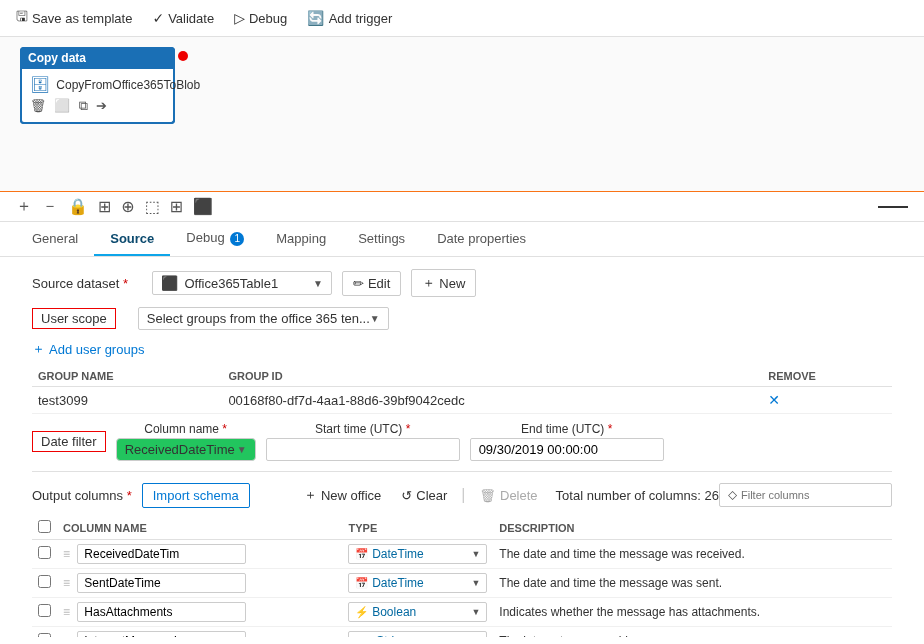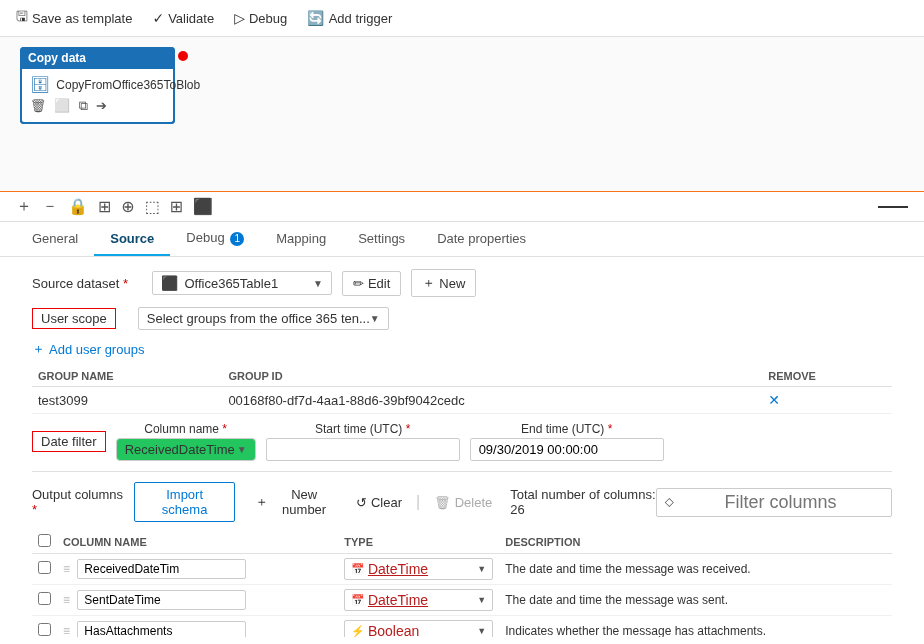--- a/index.html
+++ b/index.html
@@ -171,34 +171,34 @@
       font-size: 13px; color: #333; cursor: pointer;
     }
     .action-btn.disabled { color: #aaa; cursor: default; }
     .sep-line { color: #ccc; font-size: 16px; margin: 0 4px; }
     .total-count { font-size: 13px; color: #333; margin-left: 8px; }
     .filter-input {
       display: flex; align-items: center; border: 1px solid #ccc;
       border-radius: 2px; padding: 3px 8px; background: #fff; min-width: 120px;
     }
     .filter-input input {
-      border: none; outline: none; font-size: 18px; width: 100%; background: transparent; text-align: center;
+      border: none; outline: none; font-size: 11px; width: 100%; background: transparent;
     }
 
     
     .cols-table { width: 100%; border-collapse: collapse; }
     .cols-table th {
       text-align: left; font-size: 11px; font-weight: 700; color: #555;
       padding: 4px 6px; border-bottom: 1px solid #e0e0e0; text-transform: uppercase;
     }
     .cols-table td {
       padding: 4px 6px; font-size: 12px; color: #333; border-bottom: 1px solid #f0f0f0;
     }
     .checkbox-cell { width: 24px; }
-    .col-type { color: #b91c1c; font-size: 14px; text-decoration: underline; }
+    .col-type { color: #0369a1; font-size: 12px; }
     .col-name-box {
       border: 1px solid #ccc; border-radius: 2px; padding: 2px 6px;
       font-size: 12px; background: #fff; min-width: 100px;
     }
     .type-select {
       display: flex; align-items: center; border: 1px solid #ccc;
       border-radius: 2px; padding: 2px 6px; background: #fff;
       font-size: 12px; min-width: 90px; cursor: pointer;
     }
     .type-select .arrow { margin-left: auto; font-size: 9px; color: #555; }
@@ -371,21 +371,21 @@
     <span class="output-label">
       <span>Output columns</span>
       <span class="required"> *</span>
     </span>
     <button class="import-schema-btn">
       <span>Import schema</span>
     </button>
     <div class="output-actions">
       <button class="action-btn">
         <span>＋</span>
-        <span>New number</span>
+        <span>New office</span>
       </button>
       <button class="action-btn">
         <span>↺</span>
         <span>Clear</span>
       </button>
       <span class="sep-line">|</span>
       <button class="action-btn disabled">
         <span>🗑</span>
         <span>Delete</span>
       </button>

